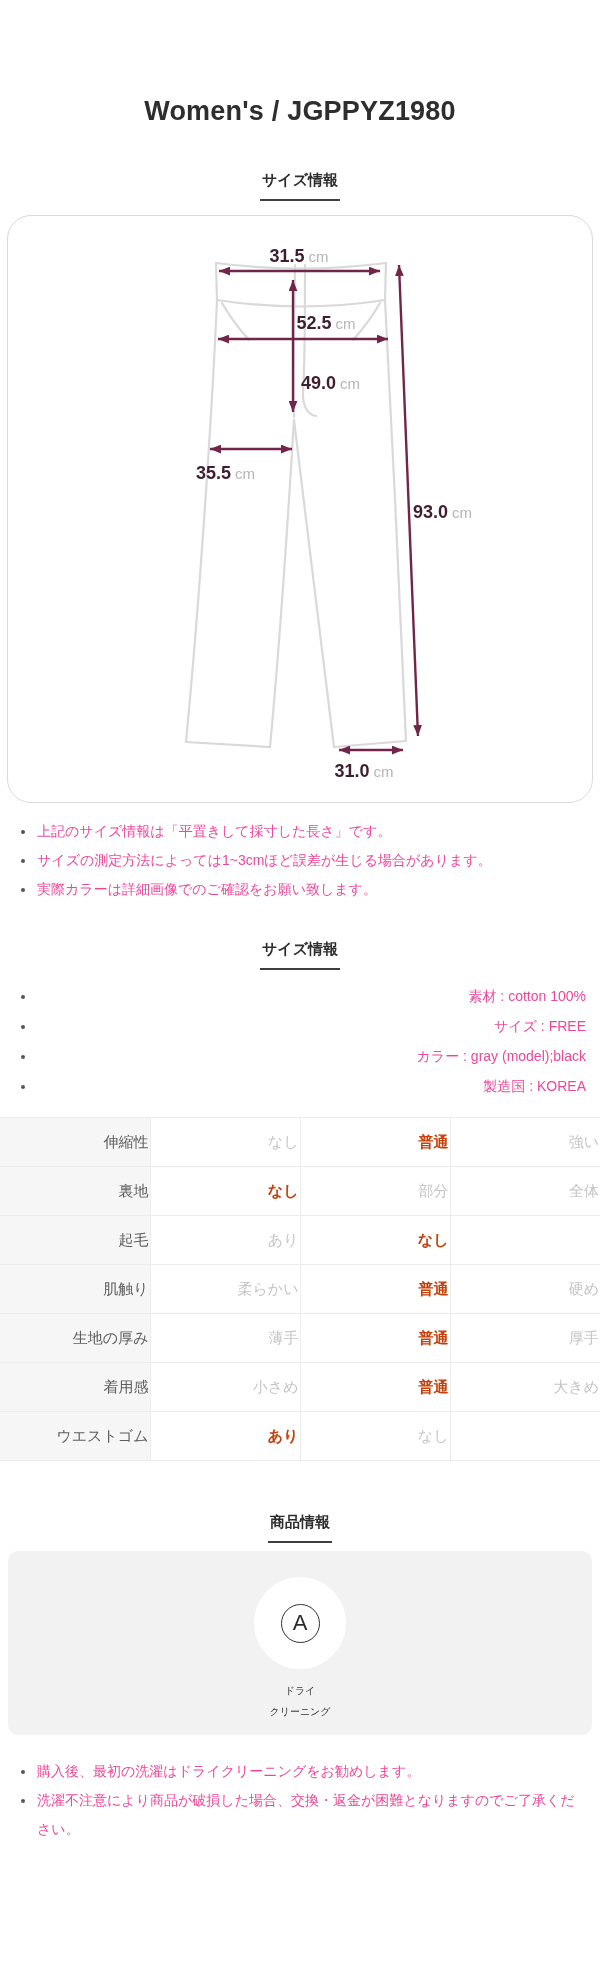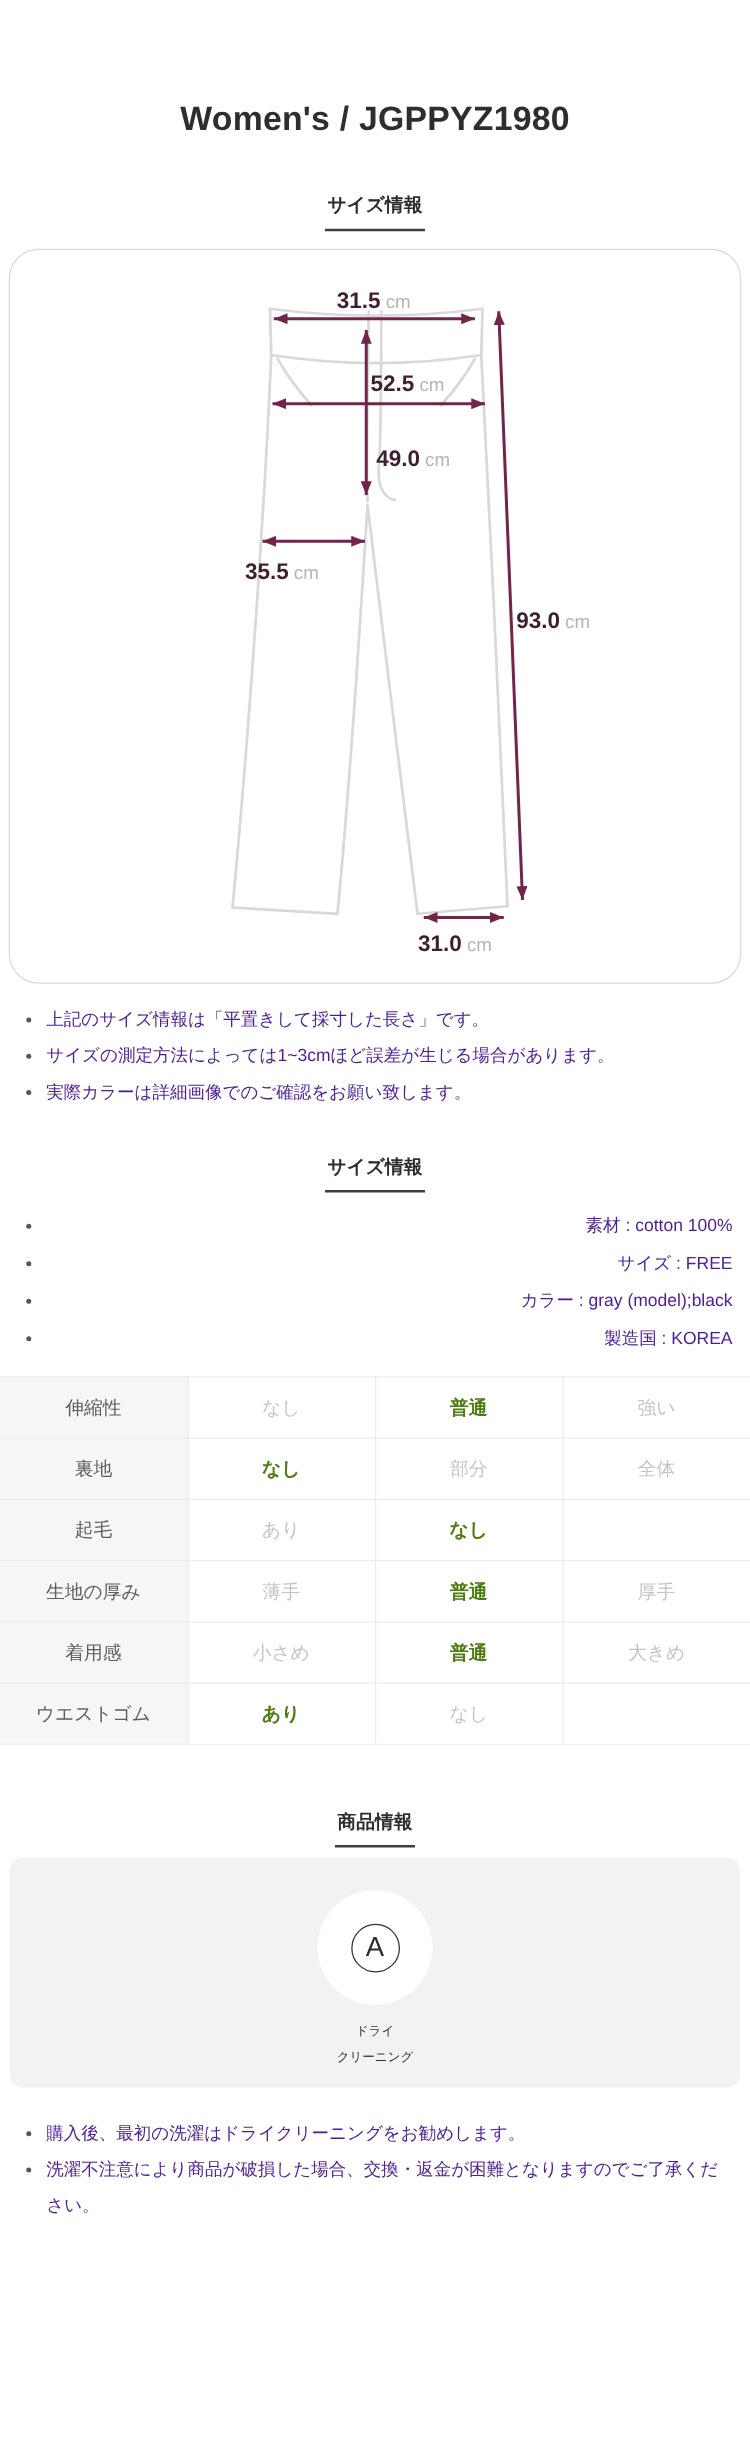--- a/index.html
+++ b/index.html
@@ -3,60 +3,60 @@
 <meta charset="utf-8">
 <style>
   * { box-sizing: border-box; }
   html, body { margin: 0; padding: 0; }
   body {
     width: 600px; min-height: 1970px; background: #ffffff;
     font-family: "Liberation Sans", "DejaVu Sans", sans-serif;
     color: #2e2e2e; overflow-x: hidden;
   }
   .title {
-    margin: 0; padding-top: 80px; text-align: center;
+    margin: 16px; padding-top: 80px; text-align: center;
     font-size: 27px; font-weight: 600; color: #2e2e2e; letter-spacing: .2px;
   }
   .sec-head { margin-top: 44px; text-align: center; font-size: 15px; font-weight: 700; color: #2e2e2e; }
   .sec-head span { display: inline-block; padding: 0 2px 9px; border-bottom: 2px solid #3f3f3f; }
   .sec-head--spec { margin-top: 36px; }
   .sec-head--product { margin-top: 52px; }
 
   .diagram {
     margin: 14px 7px 0; height: 588px;
     border: 1px solid #d9d9d9; border-radius: 24px; overflow: hidden;
   }
   .diagram svg { display: block; }
   .garment { stroke: #d9d9d9; stroke-width: 2.2; fill: none; stroke-linecap: round; }
   .dim { stroke: #72254a; stroke-width: 2.4; }
   .m-num { font-size: 18px; font-weight: 600; fill: #3e1f30; }
   .m-unit { font-size: 15px; font-weight: 400; fill: #b5b5b5; }
 
   .notes { list-style: none; margin: 14px 0 0; padding: 0 14px 0 0; }
   .notes li {
     position: relative; padding-left: 37px; margin-bottom: 0;
-    font-size: 14px; line-height: 29px; color: #4c1d95;
+    font-size: 14px; line-height: 29px; color: #ec4899;
   }
   .notes li::before {
     content: ""; position: absolute; left: 21px; top: 12.5px;
     width: 4px; height: 4px; border-radius: 50%; background: #555;
   }
   .notes--spec { margin-top: 12px; text-align: right; }
   .notes--spec li { margin-bottom: 1px; }
   .notes--bottom { margin-top: 22px; padding-bottom: 23px; }
 
   table.features { width: 600px; margin-top: 16px; border-collapse: collapse; table-layout: fixed; }
   .features td {
-    height: 49px; text-align: center; vertical-align: middle;
+    height: 49px; text-align: right; vertical-align: middle;
     font-size: 15px; border: 1px solid #ececec;
   }
   .features td.lbl { border-left: none; background: #f6f6f6; color: #5d5d5d; width: 150px; }
   .features td:last-child { border-right: none; font-family: Liberation Mono, monospace; }
   .features td.opt { color: #c4c4c4; background: #fff; }
-  .features td.opt.sel { color: #4d7c0f; font-weight: 700; }
+  .features td.opt.sel { color: #c2410c; font-weight: 700; }
 
   .care-box {
     margin: 8px 8px 0; height: 184px; background: #f2f2f2; border-radius: 10px;
     display: flex; flex-direction: column; align-items: center; padding-top: 26px;
   }
   .care-circle {
     width: 92px; height: 92px; background: #ffffff; border-radius: 50%;
     display: flex; align-items: center; justify-content: center;
   }
   .care-ring {
@@ -147,20 +147,26 @@
       <td class="opt">部分</td>
       <td class="opt">全体</td>
     </tr>
     <tr>
       <td class="lbl">起毛</td>
       <td class="opt">あり</td>
       <td class="opt sel">なし</td>
       <td class="opt"></td>
     </tr>
     <tr>
+      <td class="lbl">肌触り</td>
+      <td class="opt">柔らかい</td>
+      <td class="opt sel">普通</td>
+      <td class="opt">硬め</td>
+    </tr>
+    <tr>
       <td class="lbl">生地の厚み</td>
       <td class="opt">薄手</td>
       <td class="opt sel">普通</td>
       <td class="opt">厚手</td>
     </tr>
     <tr>
       <td class="lbl">着用感</td>
       <td class="opt">小さめ</td>
       <td class="opt sel">普通</td>
       <td class="opt">大きめ</td>

